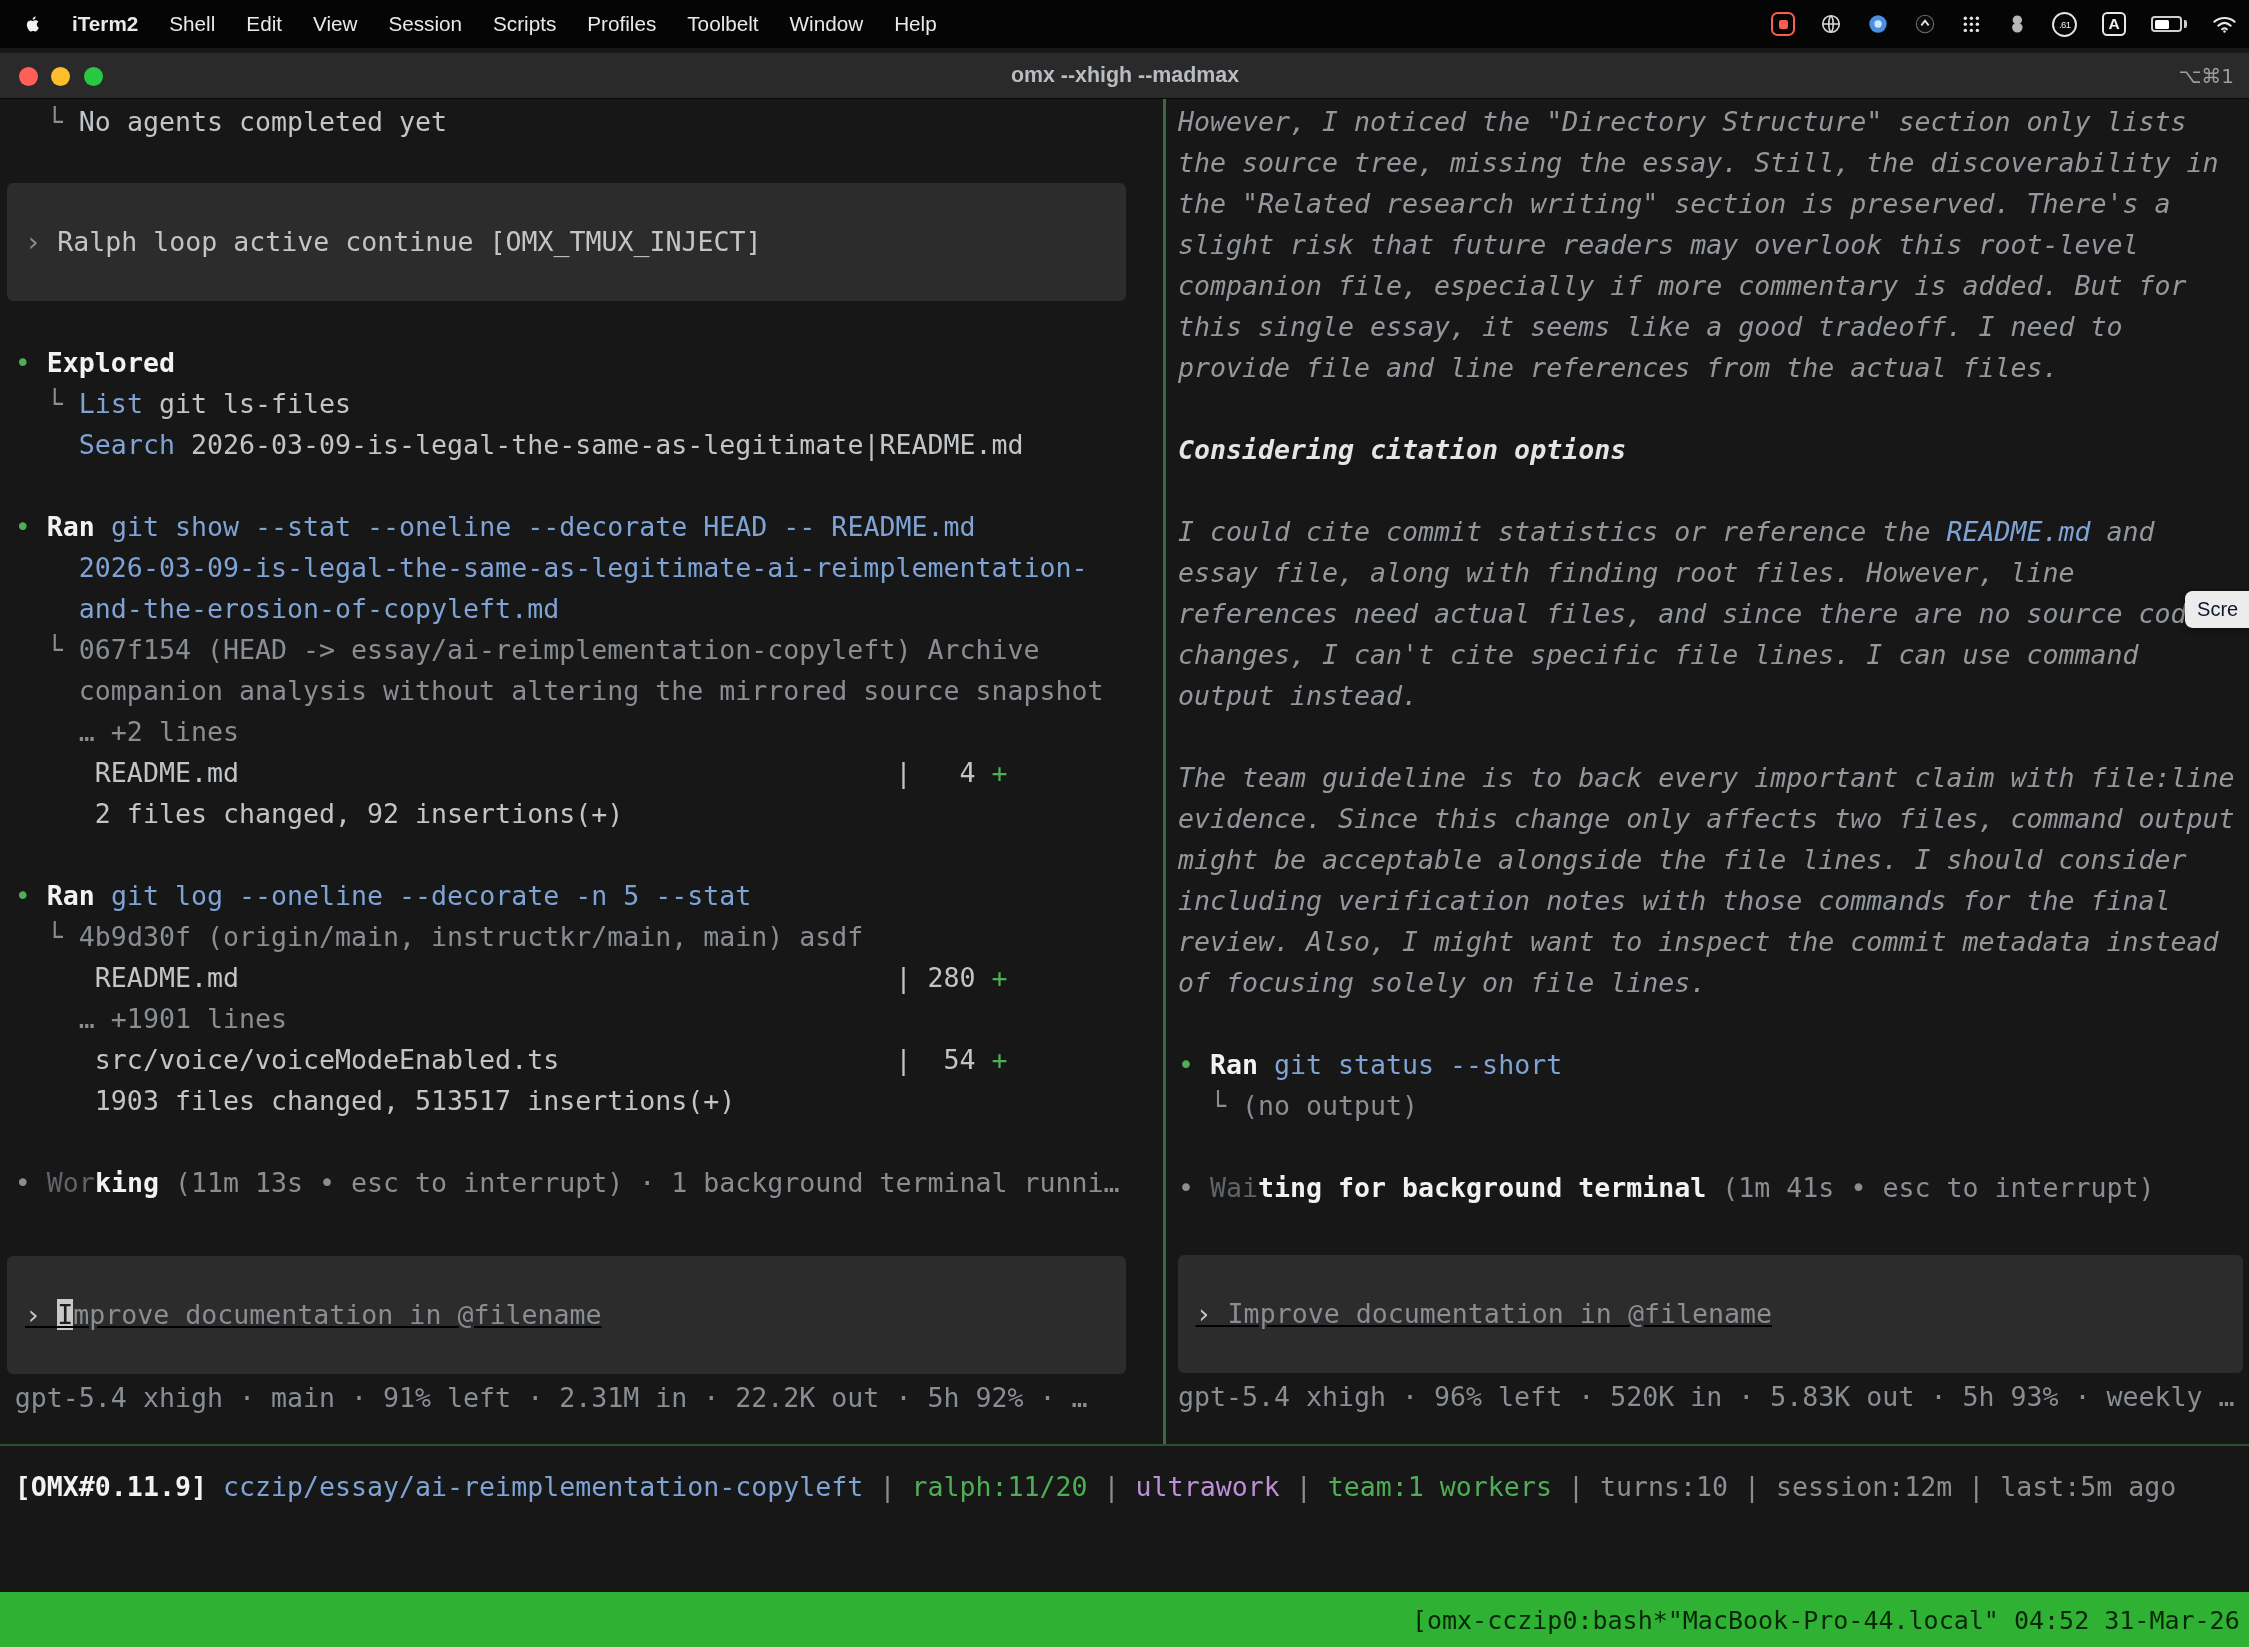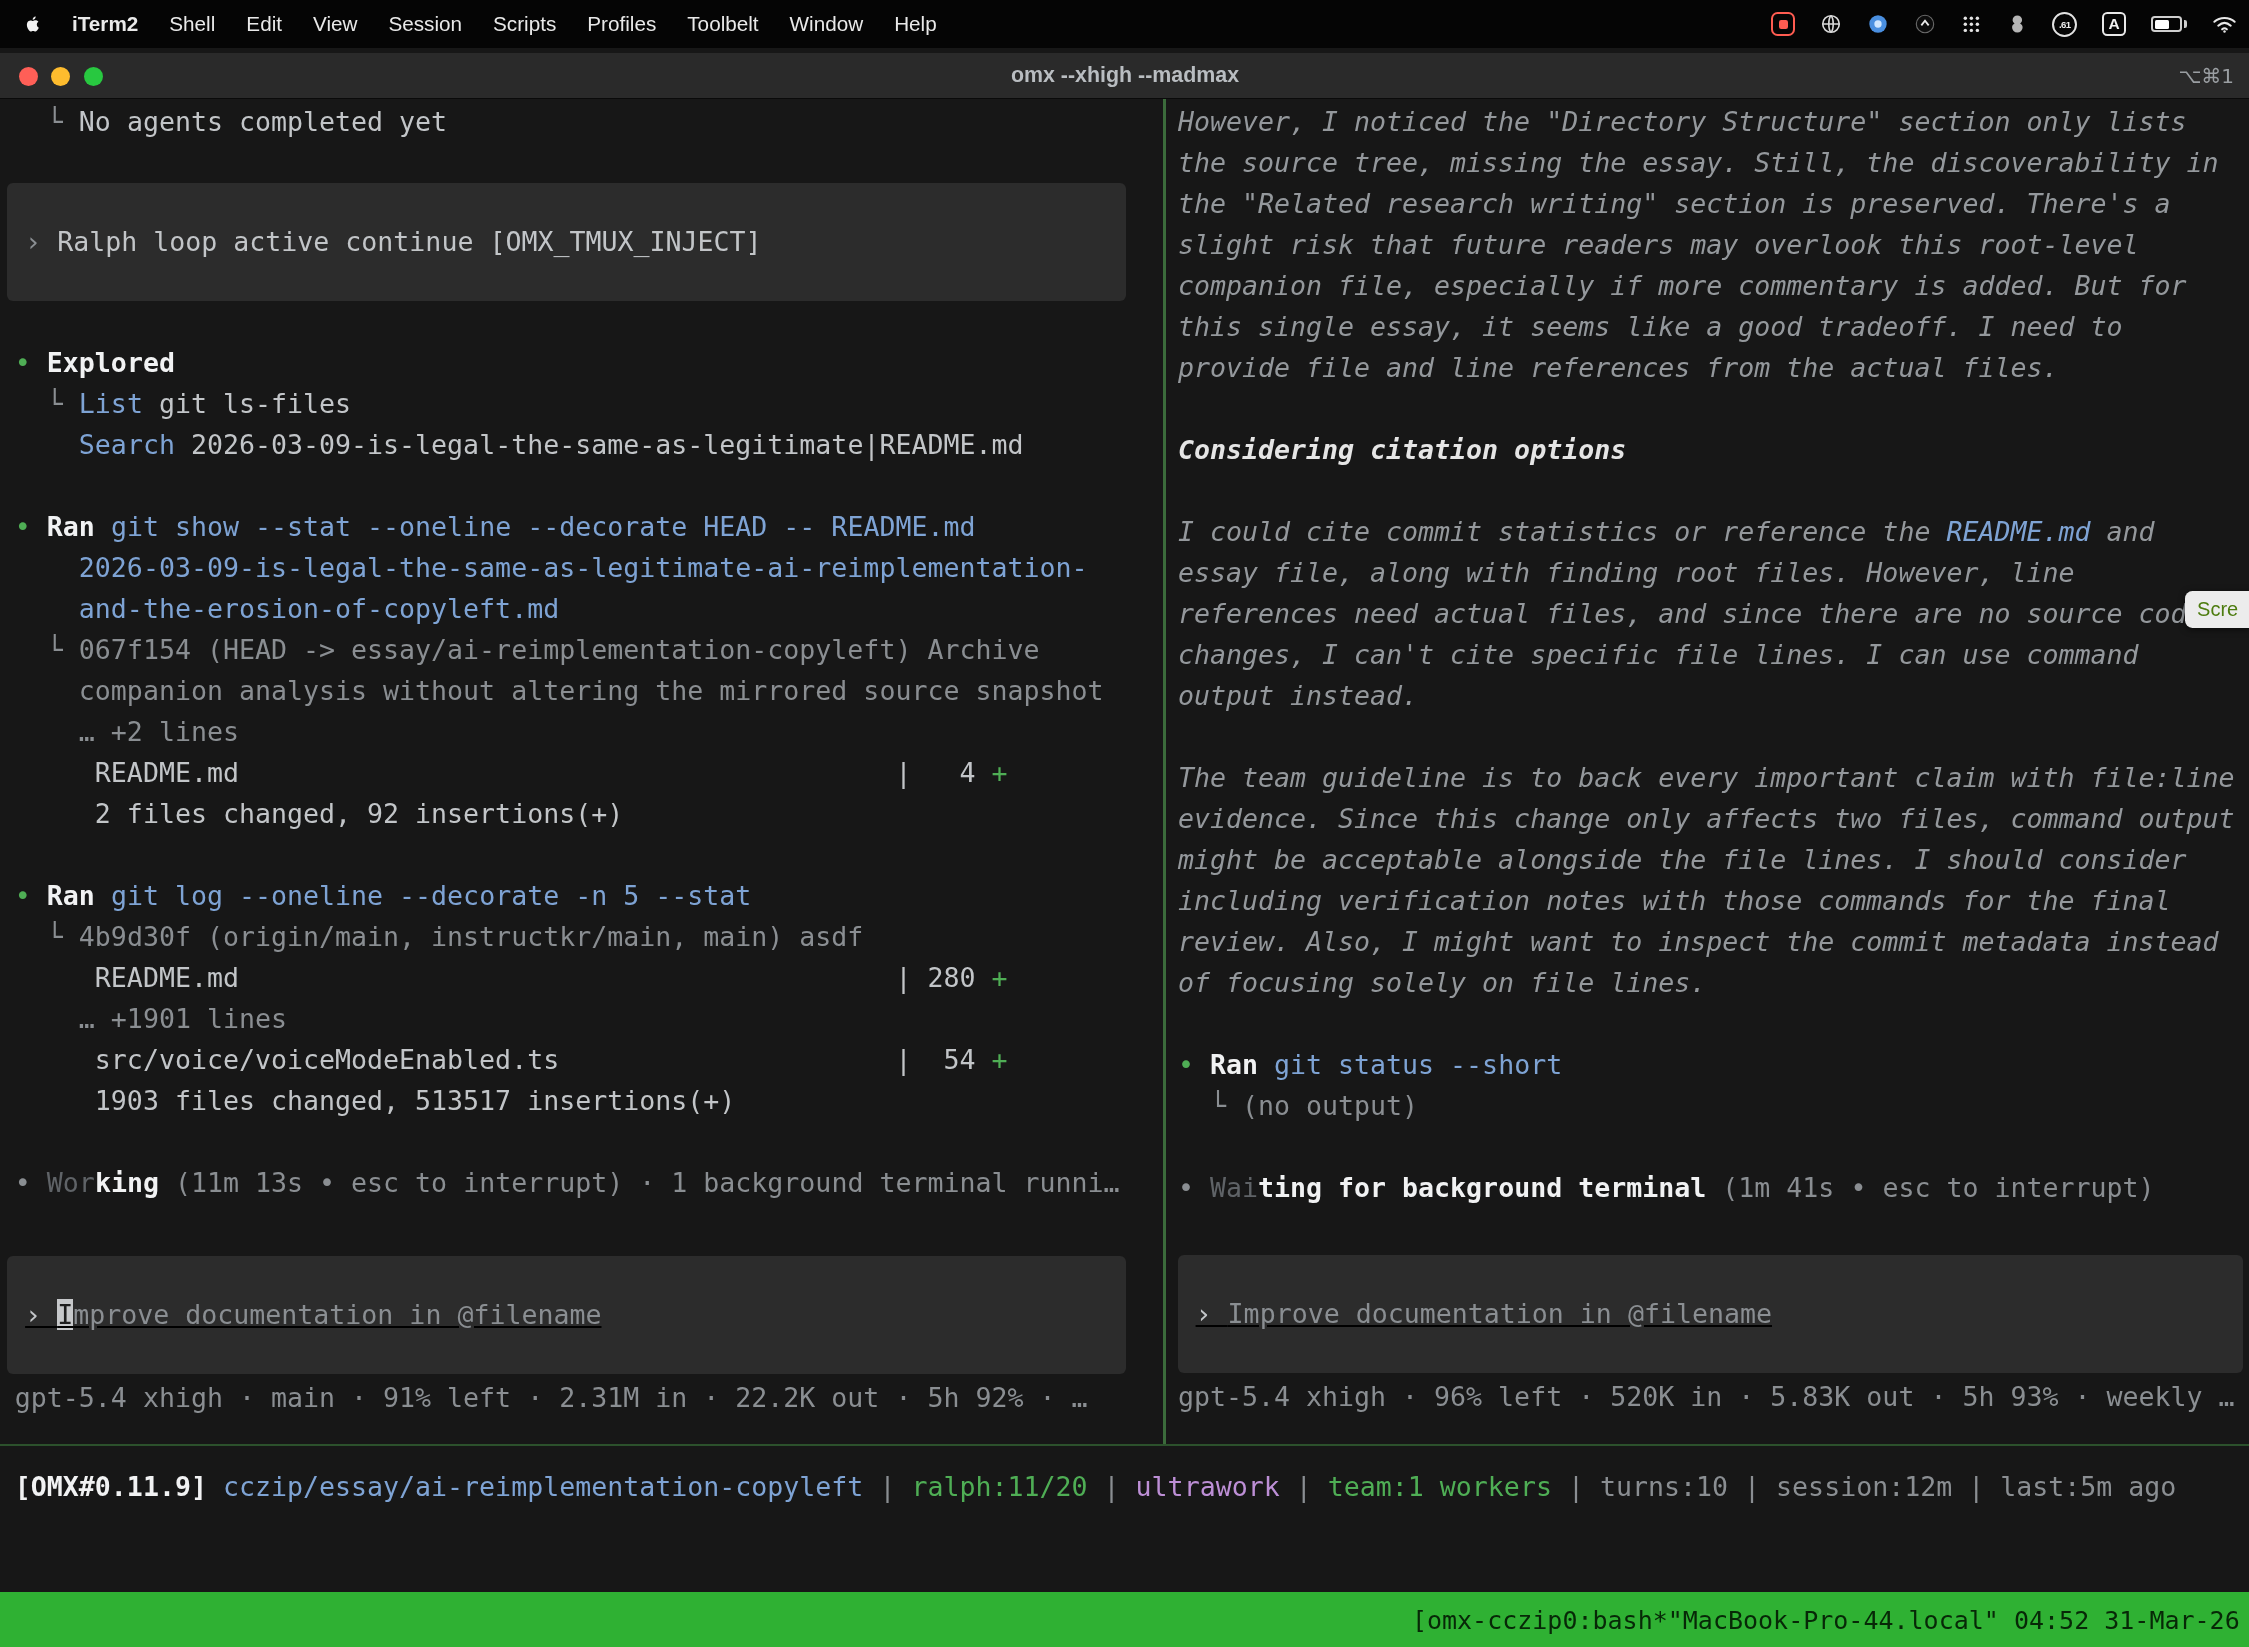--- a/index.html
+++ b/index.html
@@ -20,21 +20,21 @@
   .menu-item { color:#e9e9e9; white-space:nowrap; }
   .menu-item.bold { font-weight:bold; }
   .apple-logo { display:flex; align-items:center; }
   .menubar-right { display:flex; align-items:center; gap:25px; }
   .mb-icon { display:flex; align-items:center; justify-content:center; }
   .rec-box { width:23.6px; height:23.6px; border:2.2px solid #ff5c51; border-radius:6.6px; position:relative; }
   .rec-box::after { content:""; position:absolute; left:50%; top:50%; width:8.9px; height:8.9px; margin:-4.4px 0 0 -4.4px;
     background:#ff5c51; border-radius:2.2px; }
   .gauge-ring { width:25px; height:25px; border:2.2px solid #e2e2e2; border-radius:50%;
     display:flex; align-items:center; justify-content:center; }
-  .gauge-text { font-size:9.6px; color:#f0f0f0; letter-spacing:-0.7px;font-weight:bold; }
+  .gauge-text { font-size:9.6px; color:#f0f0f0; letter-spacing:-0.7px; }
   .inputsrc-box { width:24px; height:24px; border:2.2px solid #e8e8e8; border-radius:5.2px;
     display:flex; align-items:center; justify-content:center; font-size:15.5px; font-weight:bold; color:#f2f2f2; }
   .battery { display:flex; align-items:center; }
   .batt-body { width:31px; height:16px; border:2.2px solid #cfcfcf; border-radius:3.7px; padding:1.5px; display:block; }
   .batt-fill { display:block; height:100%; width:60%; background:#ffffff; border-radius:1.5px; }
   .batt-nub { width:3px; height:7.4px; background:#cfcfcf; border-radius:0 2.2px 2.2px 0; margin-left:1.5px; display:block; }
   
   .titlebar {
     position:absolute; top:53px; left:0; right:0; height:46px; background:#2a2a2a;
     border-bottom:1.5px solid #0a0a0a; display:flex; align-items:center;
@@ -70,21 +70,21 @@
   .seg.magenta   { color:#bd8fd6; }
   .seg.boldwhite { color:#f1f2f3; font-weight:bold; }
   .seg.ital      { color:#94989c; font-style:italic; }
   .seg.bital     { color:#e5e5e5; font-style:italic; font-weight:bold; }
   .seg.blueital  { color:#7ea3d4; font-style:italic; }
   .seg.cursor    { background:#c6c8ca; color:#1e1e1e; }
   .omx-status { position:absolute; top:1367px; left:14.8px; right:0; height:41px; line-height:41px;
     white-space:pre; font-size:26.6px; }
   .scre-tooltip {
     position:absolute; top:591px; right:0; height:37px; line-height:37px; padding:0 11.8px;
-    background:#ececec; color:#4d7c0f; border-radius:7.4px 0 0 7.4px;
+    background:#ececec; color:#0f172a; border-radius:7.4px 0 0 7.4px;
     font-family:"Liberation Sans",sans-serif; font-size:20px; box-shadow:0 1.5px 5.9px rgba(0,0,0,.5);
   }
   
   .tmuxbar {
     position:absolute; left:0; right:0; bottom:0; height:56px; background:#2fb133;
     display:flex; align-items:center; justify-content:flex-end; padding:0 10.3px;
     font-size:25px; color:#072807; white-space:pre;
   }
 </style>
 </head>

